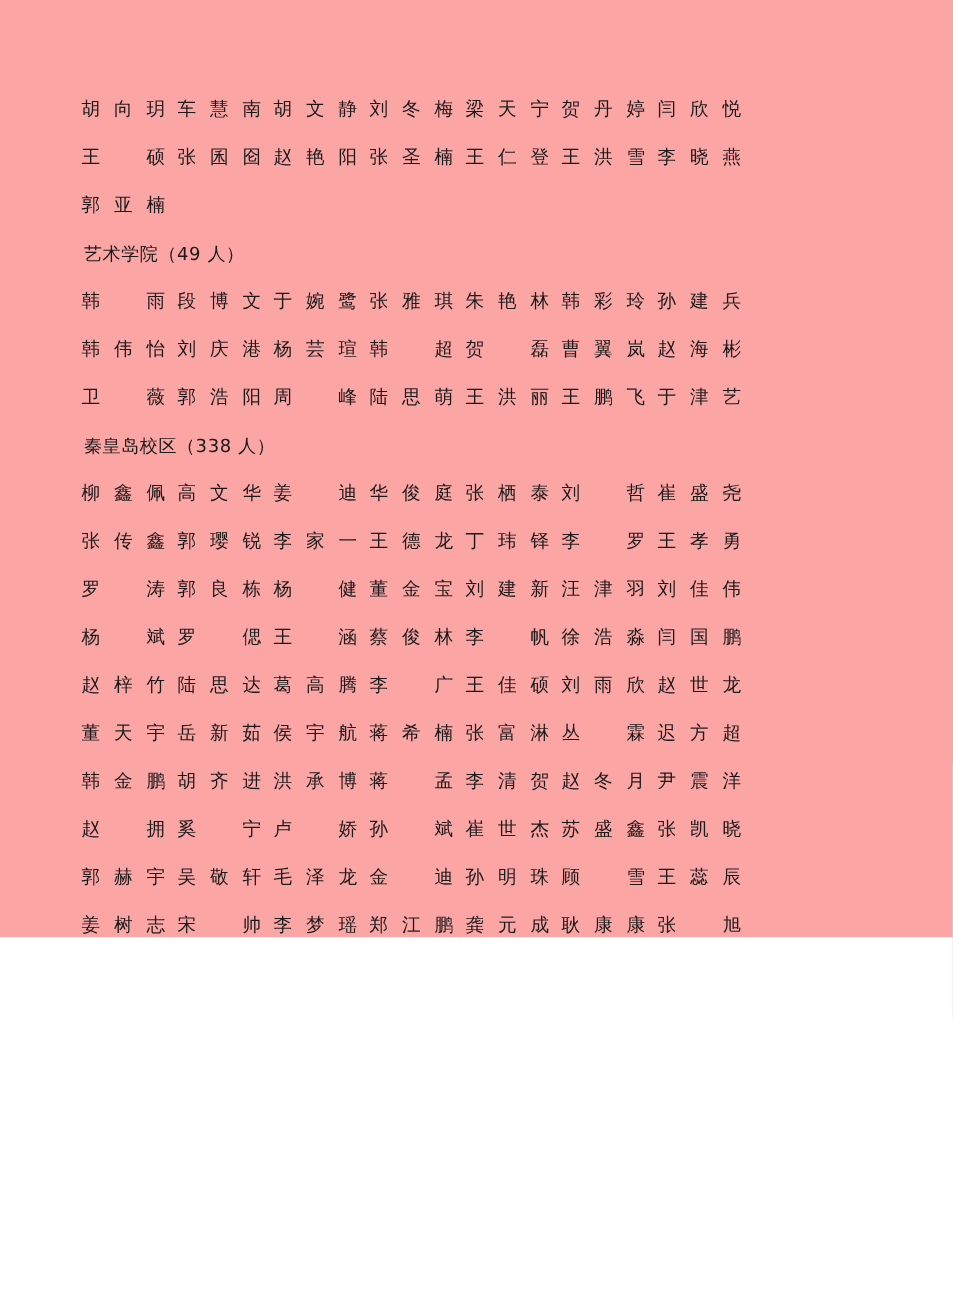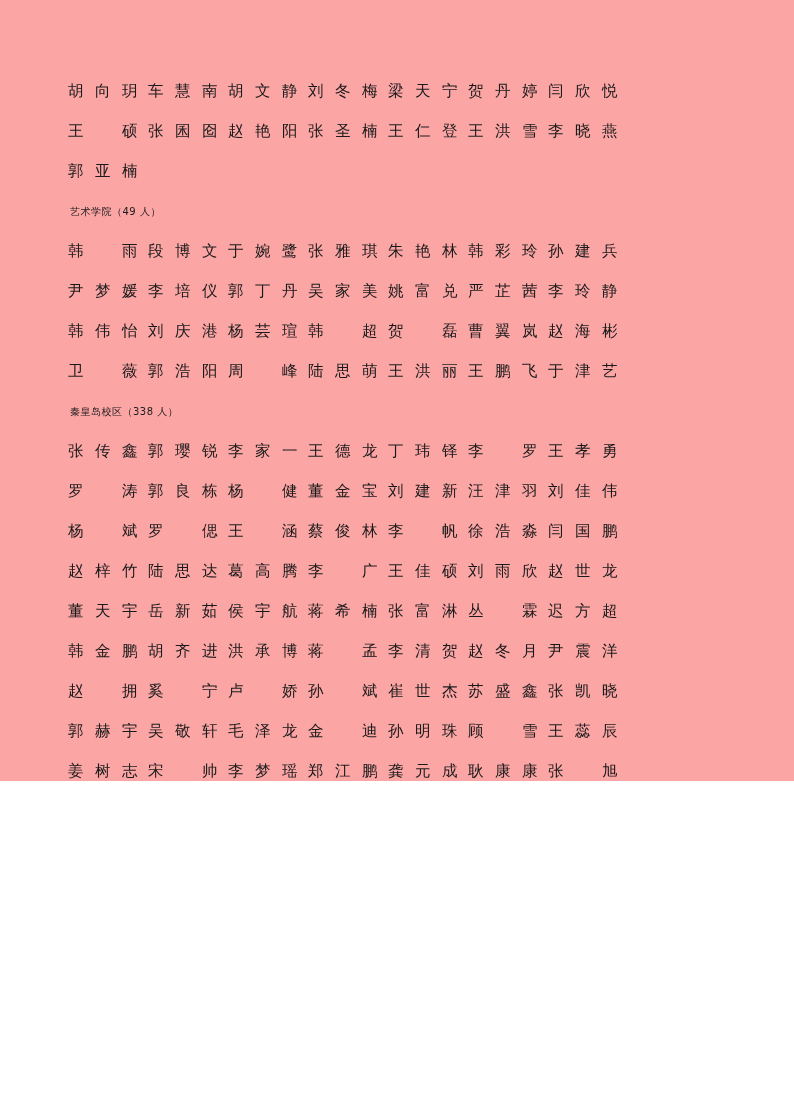--- a/index.html
+++ b/index.html
@@ -42,21 +42,21 @@
     white-space: nowrap;
   }
   .name-cell.empty {
     text-align: left;
     text-align-last: left;
   }
   .section-head {
     height: 40px;
     display: flex;
     align-items: center;
-    font-size: 10px;
+    font-size: 15px;
     letter-spacing: 0.5px;
     padding-left: 2px;
   }
   .page-number {
     position: absolute;
     left: 0;
     right: 0;
     top: 1008px;
     text-align: center;
     font-size: 13px;
@@ -101,48 +101,48 @@
       <div class="name-row">
         <span class="name-cell">韩　雨</span>
         <span class="name-cell">段博文</span>
         <span class="name-cell">于婉鹭</span>
         <span class="name-cell">张雅琪</span>
         <span class="name-cell">朱艳林</span>
         <span class="name-cell">韩彩玲</span>
         <span class="name-cell">孙建兵</span>
       </div>
       <div class="name-row">
-        <span class="name-cell">尹梦媛</span>
-        <span class="name-cell">李培仪</span>
-        <span class="name-cell">郭丁丹</span>
-        <span class="name-cell">吴家美</span>
-        <span class="name-cell">姚富兑</span>
-        <span class="name-cell">严芷茜</span>
-        <span class="name-cell">李玲静</span>
-      </div>
-      <div class="name-row">
         <span class="name-cell">韩伟怡</span>
         <span class="name-cell">刘庆港</span>
         <span class="name-cell">杨芸瑄</span>
         <span class="name-cell">韩　超</span>
         <span class="name-cell">贺　磊</span>
         <span class="name-cell">曹翼岚</span>
         <span class="name-cell">赵海彬</span>
       </div>
       <div class="name-row">
         <span class="name-cell">卫　薇</span>
         <span class="name-cell">郭浩阳</span>
         <span class="name-cell">周　峰</span>
         <span class="name-cell">陆思萌</span>
         <span class="name-cell">王洪丽</span>
         <span class="name-cell">王鹏飞</span>
         <span class="name-cell">于津艺</span>
       </div>
       <div class="section-head">秦皇岛校区（338 人）</div>
       <div class="name-row">
+        <span class="name-cell">柳鑫佩</span>
+        <span class="name-cell">高文华</span>
+        <span class="name-cell">姜　迪</span>
+        <span class="name-cell">华俊庭</span>
+        <span class="name-cell">张栖泰</span>
+        <span class="name-cell">刘　哲</span>
+        <span class="name-cell">崔盛尧</span>
+      </div>
+      <div class="name-row">
         <span class="name-cell">张传鑫</span>
         <span class="name-cell">郭璎锐</span>
         <span class="name-cell">李家一</span>
         <span class="name-cell">王德龙</span>
         <span class="name-cell">丁玮铎</span>
         <span class="name-cell">李　罗</span>
         <span class="name-cell">王孝勇</span>
       </div>
       <div class="name-row">
         <span class="name-cell">罗　涛</span>

